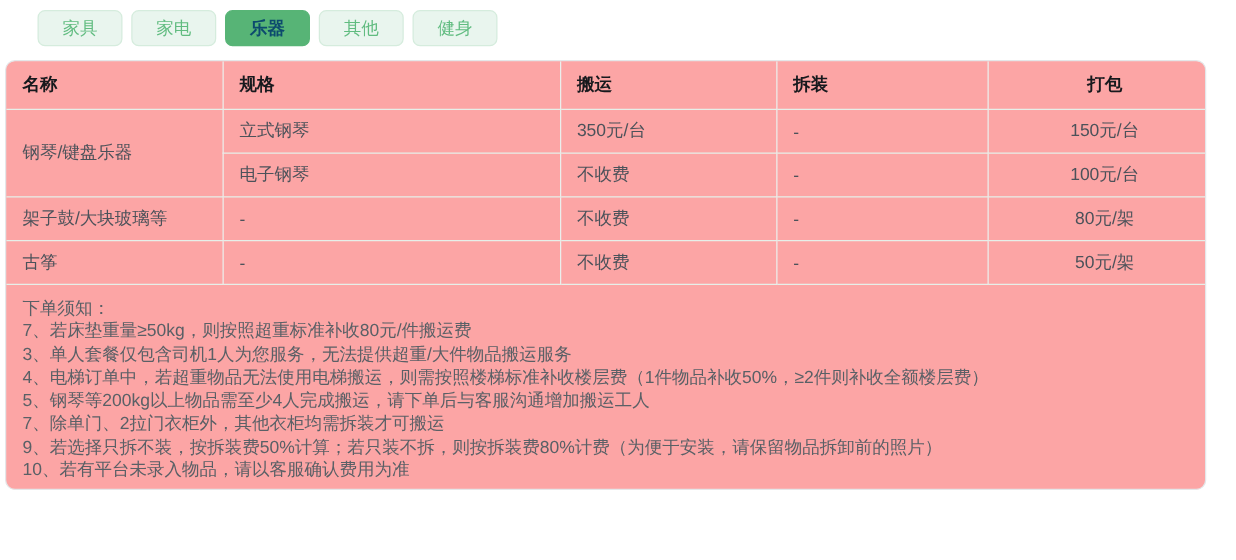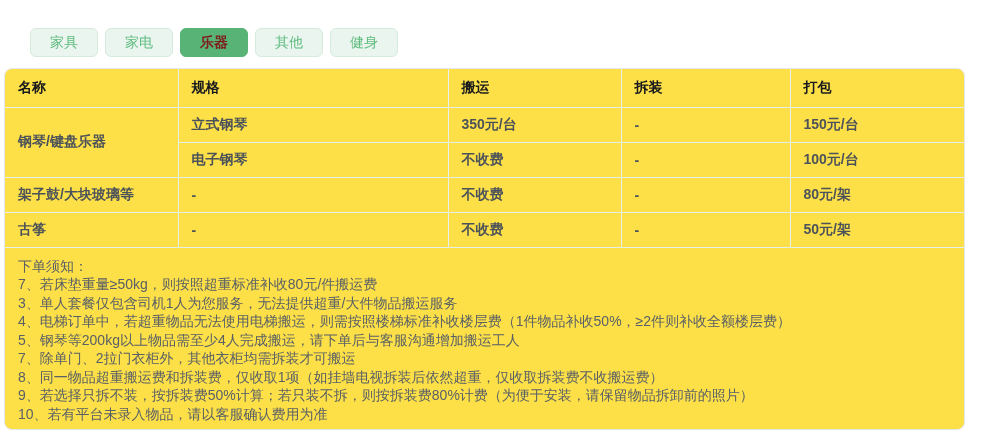--- a/index.html
+++ b/index.html
@@ -8,64 +8,63 @@
     background: #ffffff;
     font-family: "Liberation Sans", "DejaVu Sans", sans-serif;
     overflow: hidden;
   }
   
   .tabbar {
     display: flex;
     gap: 7px;
     padding: 8px 0 0 30px;
     align-items: flex-end;
-    margin-top: 20px;
   }
   .tab {
     height: 29px;
     line-height: 27px;
     padding: 0 19px;
     font-size: 14px;
     border-radius: 6px;
     background: #e9f5ee;
     color: #61bc80;
     border: 1px solid #d5ecdd;
     cursor: pointer;
     white-space: nowrap;
   }
   .tab.active {
     background: #57b476;
     border-color: #57b476;
-    color: #7f1d1d;
+    color: #0c4a6e;
     font-weight: 700;
   }
   
   .panel {
     margin: 11px 0 0 4px;
     width: 961px;
     border: 1px solid #e4e7e9;
     border-radius: 8px;
-    background: #fde047;
+    background: #fca5a5;
     overflow: hidden;
   }
   table {
     width: 100%;
     border-collapse: collapse;
     font-size: 14px;
     color: #4c525a;
     table-layout: fixed;
   }
   th, td {
     text-align: left;
     padding-left: 13px;
     border-right: 1px solid #ebeeec;
     border-bottom: 1px solid #e6efe9;
-    font-weight: 700;
+    font-weight: 400;
   }
-  th:last-child, td:last-child { border-right: none; }
+  th:last-child, td:last-child { border-right: none; text-align: center; }
   th {
     height: 38px;
     font-weight: 700;
     color: #17191d;
   }
   td { height: 35px; }
   
   .notes {
     padding: 9px 14px 6px 13px;
     font-size: 14px;
@@ -134,17 +133,16 @@
     </tbody>
   </table>
 
   <div class="notes">
     <div>下单须知：</div>
     <div>7、若床垫重量≥50kg，则按照超重标准补收80元/件搬运费</div>
     <div>3、单人套餐仅包含司机1人为您服务，无法提供超重/大件物品搬运服务</div>
     <div>4、电梯订单中，若超重物品无法使用电梯搬运，则需按照楼梯标准补收楼层费（1件物品补收50%，≥2件则补收全额楼层费）</div>
     <div>5、钢琴等200kg以上物品需至少4人完成搬运，请下单后与客服沟通增加搬运工人</div>
     <div>7、除单门、2拉门衣柜外，其他衣柜均需拆装才可搬运</div>
-    <div>8、同一物品超重搬运费和拆装费，仅收取1项（如挂墙电视拆装后依然超重，仅收取拆装费不收搬运费）</div>
     <div>9、若选择只拆不装，按拆装费50%计算；若只装不拆，则按拆装费80%计费（为便于安装，请保留物品拆卸前的照片）</div>
     <div>10、若有平台未录入物品，请以客服确认费用为准</div>
   </div>
 </div>
 
 </body></html>

